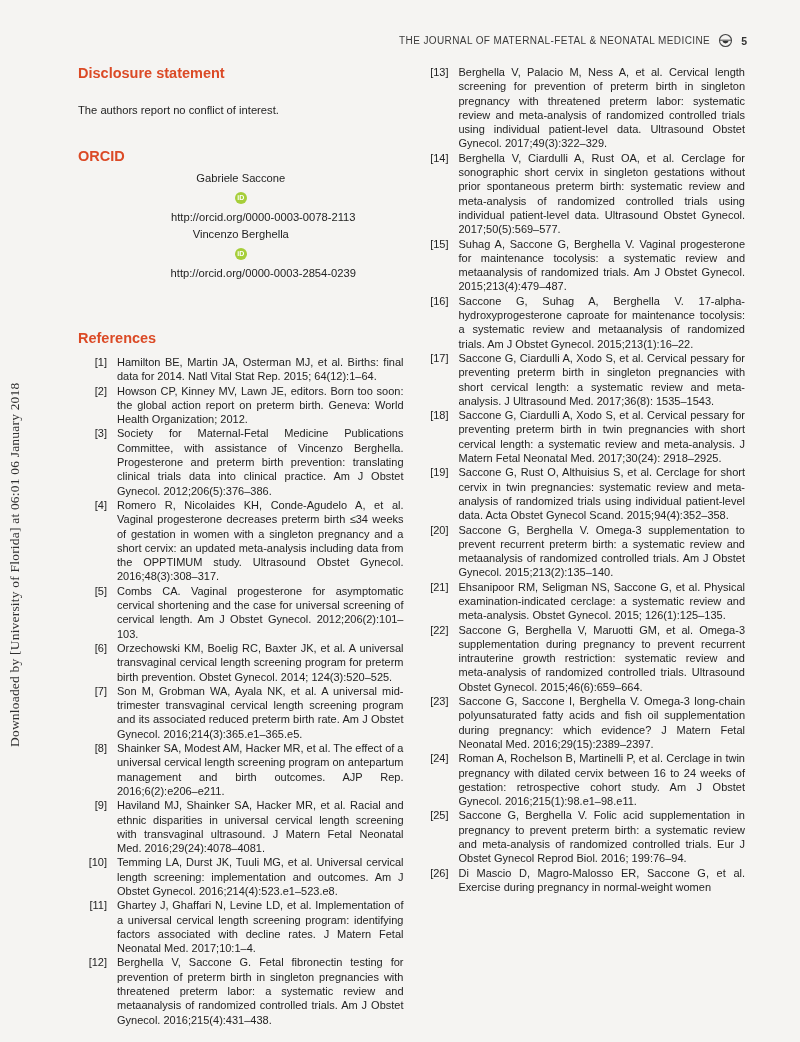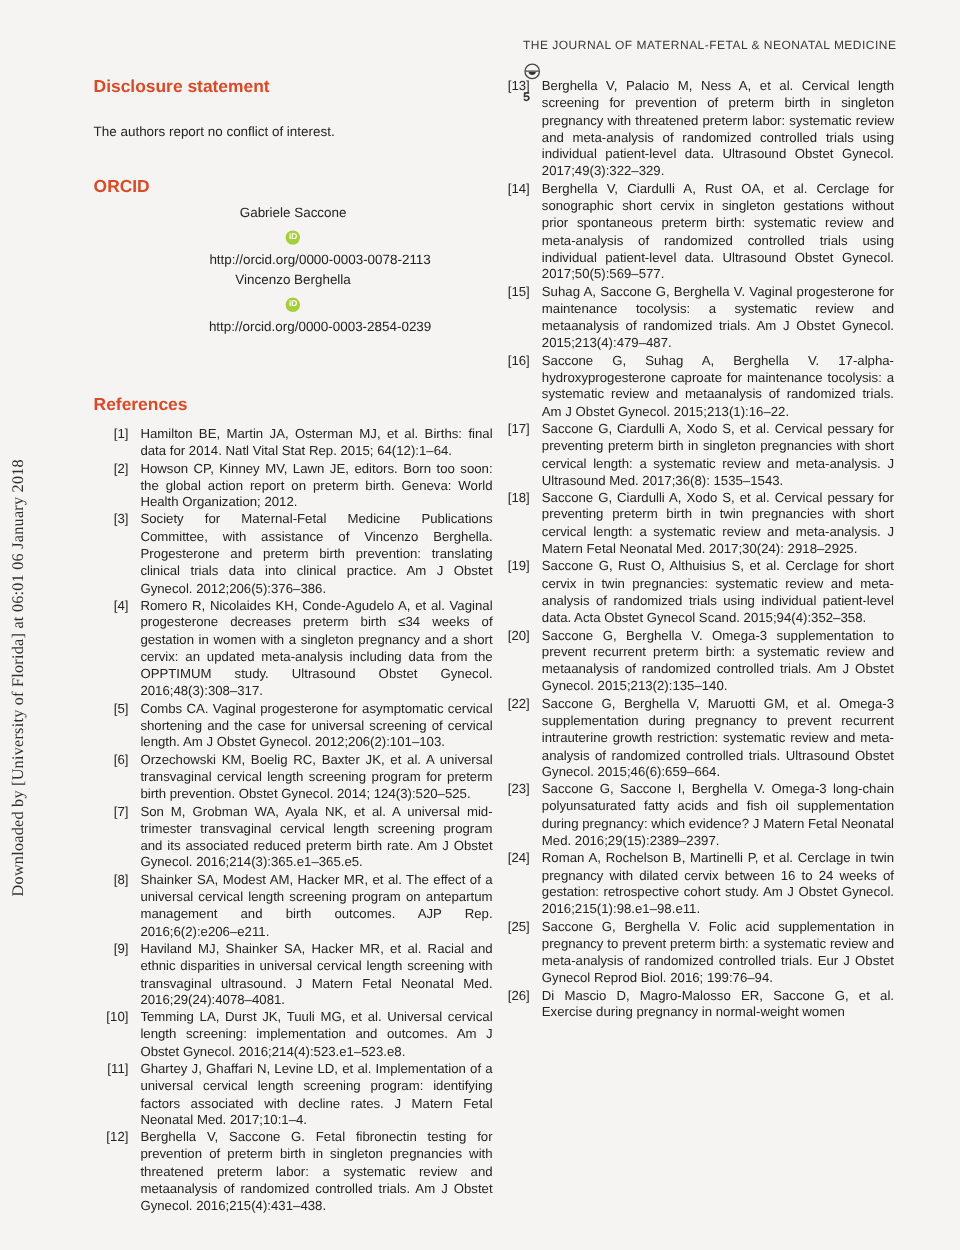--- a/index.html
+++ b/index.html
@@ -13,40 +13,40 @@
   html,body{width:800px;height:1042px;overflow:hidden;}
   body{
     background:var(--page-bg);
     font-family:"Liberation Sans","DejaVu Sans",sans-serif;
     color:var(--text);
     position:relative;
   }
   
   .header{
     position:absolute;top:33px;right:53px;
-    display:flex;gap:8px;flex-direction:column;
+    display:flex;align-items:center;gap:8px;
   }
   .journal-title{
     font-size:10px;letter-spacing:.4px;color:var(--header-text);
     font-weight:500;white-space:nowrap;
   }
   .logo{width:15px;height:15px;display:inline-flex;align-items:center;justify-content:center;}
   .page-num{font-size:10.5px;font-weight:bold;color:#333;}
   
   .watermark{
     position:absolute;top:747px;left:7px;
     transform:rotate(-90deg);transform-origin:0 0;
     white-space:nowrap;
     font-family:"Liberation Serif","DejaVu Serif",serif;
     font-size:13.5px;color:#2e2e2e;letter-spacing:.2px;
   }
   
   .columns{
     position:absolute;top:60px;left:78px;right:55px;
-    display:flex;gap:2px;
+    display:flex;gap:16px;
   }
   .col{flex:1 1 0;min-width:0;}
   h2.section-title{
     color:var(--accent);
     font-size:14.5px;font-weight:bold;line-height:16px;
   }
   .col.left h2.disclosure{margin-top:5px;}
   .col.left p.disclosure-body{
     margin-top:22px;font-size:11.2px;line-height:15px;
   }
@@ -216,20 +216,24 @@
         <li class="ref">
           <span class="ref-num">[19]</span>
           <span class="ref-text">Saccone G, Rust O, Althuisius S, et al. Cerclage for short cervix in twin pregnancies: systematic review and meta-analysis of randomized trials using individual patient-level data. Acta Obstet Gynecol Scand. 2015;94(4):352–358.</span>
         </li>
 
         <li class="ref">
           <span class="ref-num">[20]</span>
           <span class="ref-text">Saccone G, Berghella V. Omega-3 supplementation to prevent recurrent preterm birth: a systematic review and metaanalysis of randomized controlled trials. Am J Obstet Gynecol. 2015;213(2):135–140.</span>
         </li>
 
+        <li class="ref">
+          <span class="ref-num">[21]</span>
+          <span class="ref-text">Ehsanipoor RM, Seligman NS, Saccone G, et al. Physical examination-indicated cerclage: a systematic review and meta-analysis. Obstet Gynecol. 2015; 126(1):125–135.</span>
+        </li>
 
         <li class="ref">
           <span class="ref-num">[22]</span>
           <span class="ref-text">Saccone G, Berghella V, Maruotti GM, et al. Omega-3 supplementation during pregnancy to prevent recurrent intrauterine growth restriction: systematic review and meta-analysis of randomized controlled trials. Ultrasound Obstet Gynecol. 2015;46(6):659–664.</span>
         </li>
 
         <li class="ref">
           <span class="ref-num">[23]</span>
           <span class="ref-text">Saccone G, Saccone I, Berghella V. Omega-3 long-chain polyunsaturated fatty acids and fish oil supplementation during pregnancy: which evidence? J Matern Fetal Neonatal Med. 2016;29(15):2389–2397.</span>
         </li>

